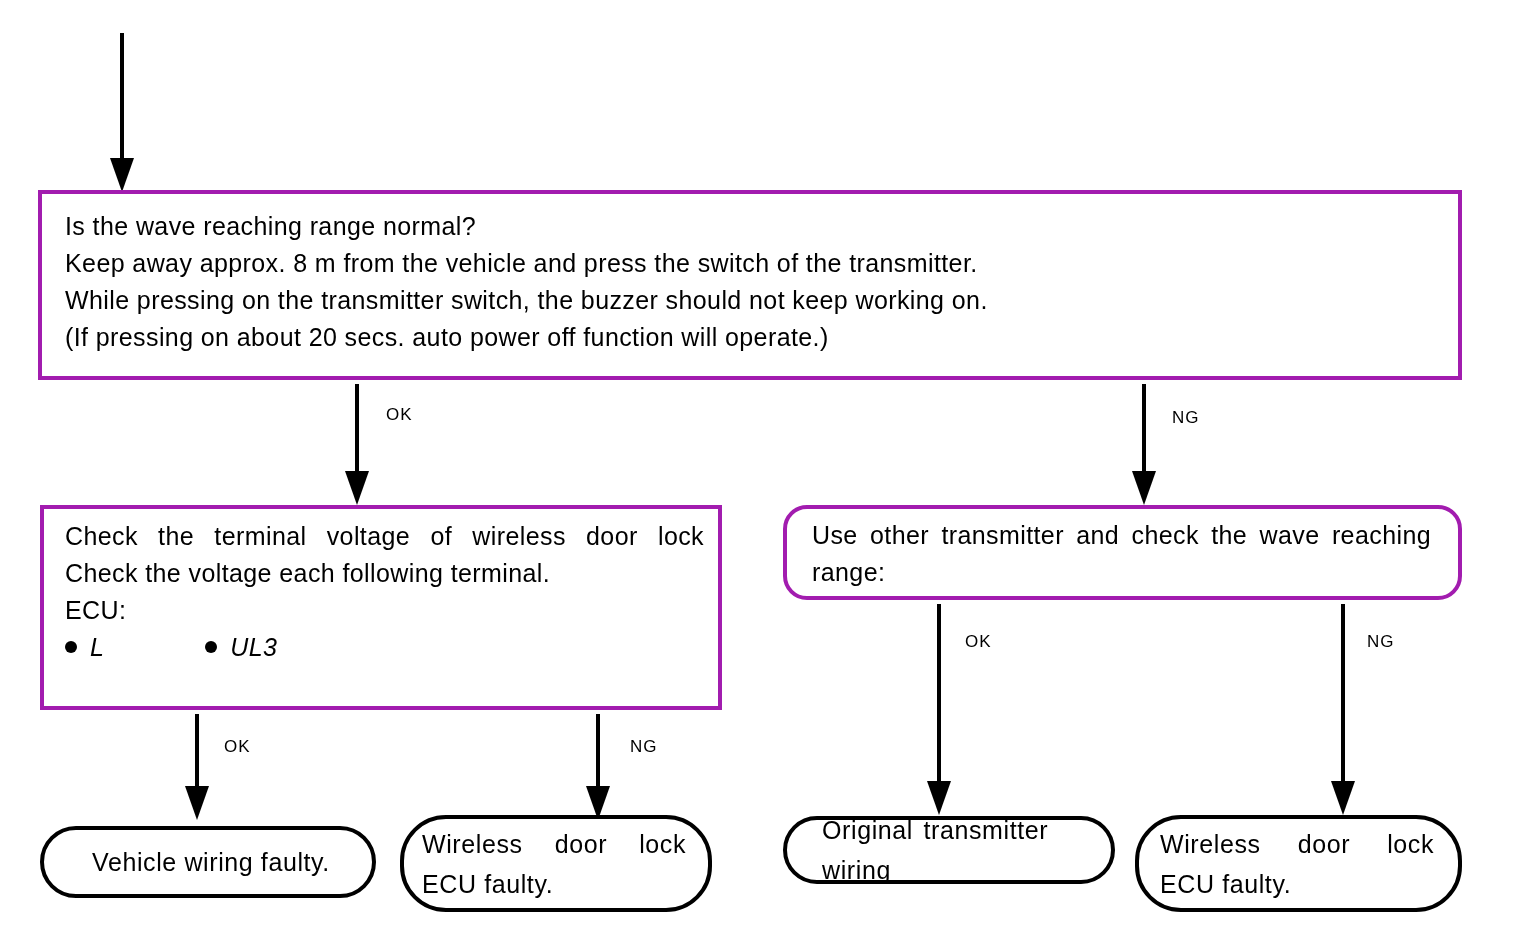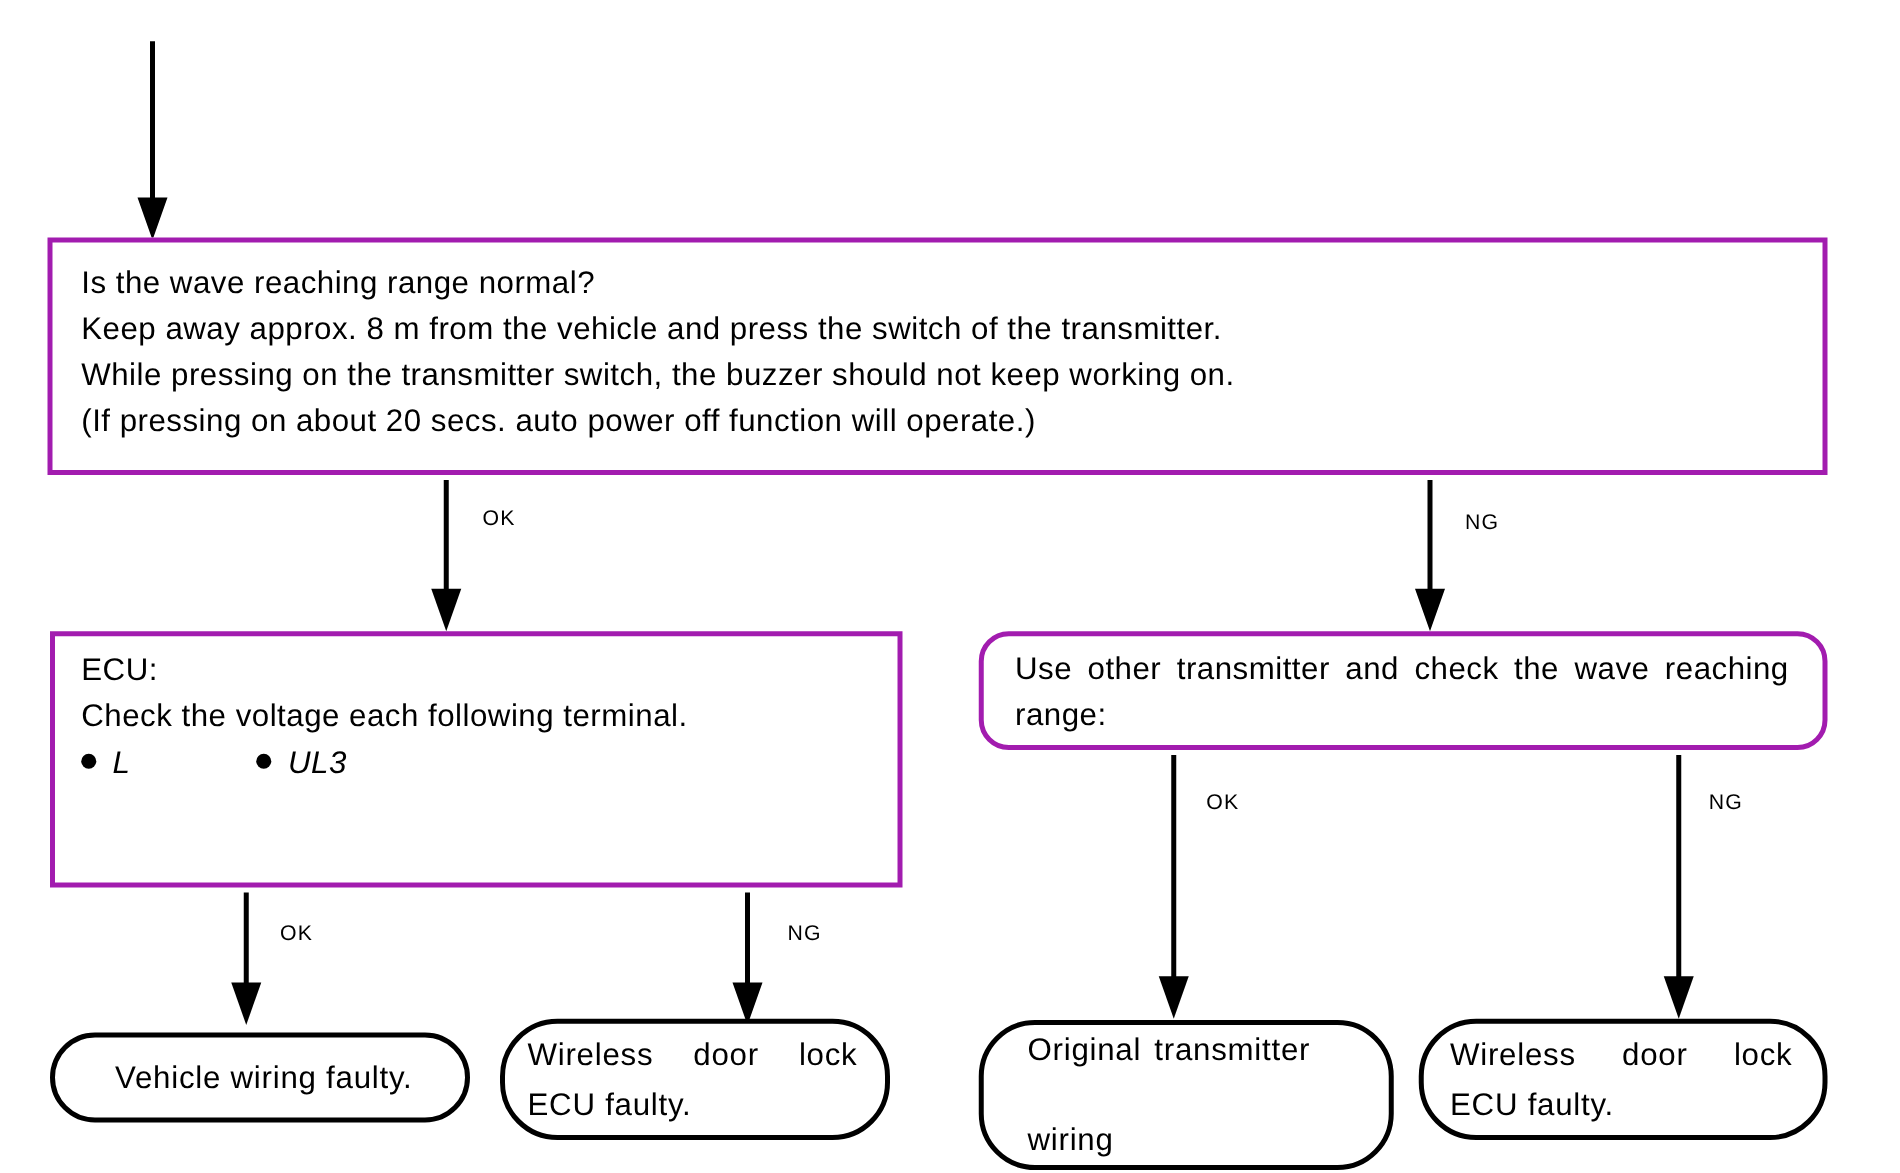--- a/index.html
+++ b/index.html
@@ -90,22 +90,23 @@
 
   <div class="vline" style="left:355px; top:384px; height:90px;"></div>
   <div class="ahead" style="left:345px; top:471px;"></div>
   <div class="blabel" style="left:386px; top:405px;">OK</div>
 
   <div class="vline" style="left:1142px; top:384px; height:90px;"></div>
   <div class="ahead" style="left:1132px; top:471px;"></div>
   <div class="blabel" style="left:1172px; top:408px;">NG</div>
 
   <div class="box q2pad" style="left:40px; top:505px; width:682px; height:205px;">
+    <div class="jline">Check the terminal voltage of wireless door lock</div>
+    <div>Check the voltage each following terminal.</div>
     <div>ECU:</div>
-    <div>Check the voltage each following terminal.</div>
     <div class="bullet-row">
       <span class="bullet-cell c1"><span class="dot"></span><span>L</span></span>
       <span class="bullet-cell"><span class="dot"></span><span>UL3</span></span>
     </div>
   </div>
 
   <div class="box q3pad" style="left:783px; top:505px; width:679px; height:95px;border-radius:24px;">
     <div class="jline">Use other transmitter and check the wave reaching</div>
     <div>range:</div>
   </div>
@@ -128,21 +129,21 @@
 
   <div class="terminal" style="left:40px; top:826px; width:336px; height:72px; border-radius:36px; padding:0 20px 0 26px;text-align:center;">
     <div>Vehicle wiring faulty.</div>
   </div>
 
   <div class="terminal" style="left:400px; top:815px; width:312px; height:97px; border-radius:46px; padding:0 22px 0 18px;">
     <div class="jline">Wireless door lock</div>
     <div>ECU faulty.</div>
   </div>
 
-  <div class="terminal" style="left:783px; top:816px; width:332px; height:120px; border-radius:45px; padding:0 24px 0 35px;justify-content:space-between;">
+  <div class="terminal" style="left:783px; top:816px; width:332px; height:68px; border-radius:45px; padding:0 24px 0 35px;">
     <div class="spread">Original transmitter</div>
     <div>wiring</div>
   </div>
 
   <div class="terminal" style="left:1135px; top:815px; width:327px; height:97px; border-radius:46px; padding:0 24px 0 21px;">
     <div class="jline">Wireless door lock</div>
     <div>ECU faulty.</div>
   </div>
 
 </div>

